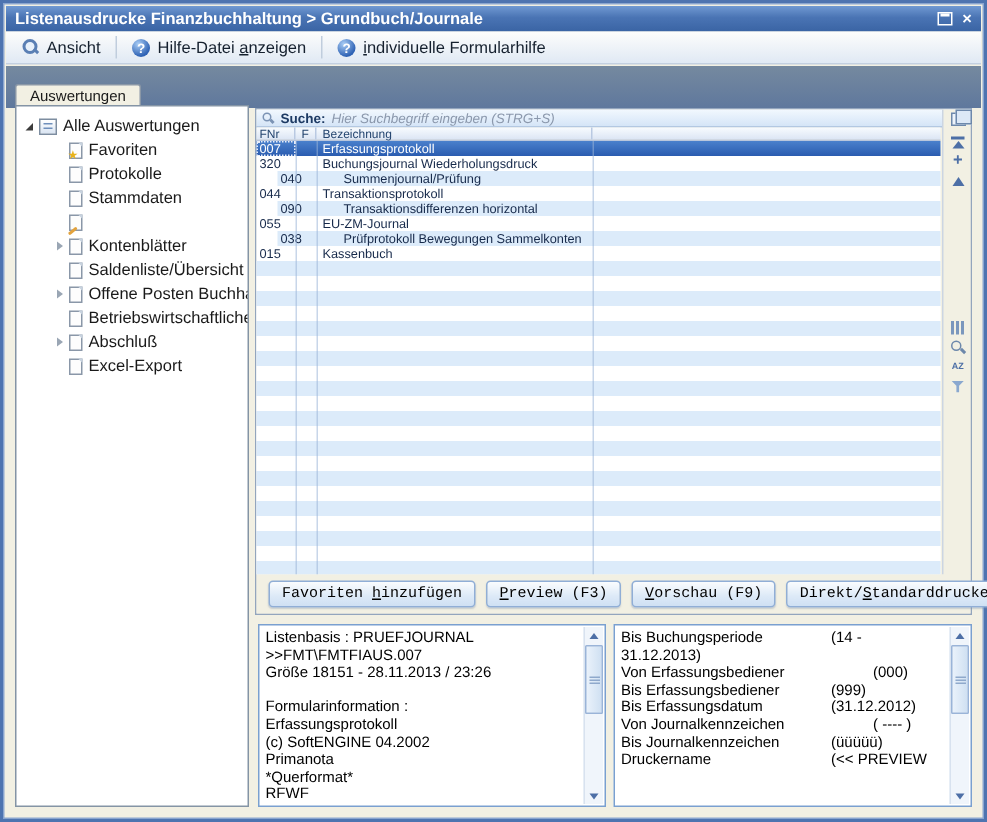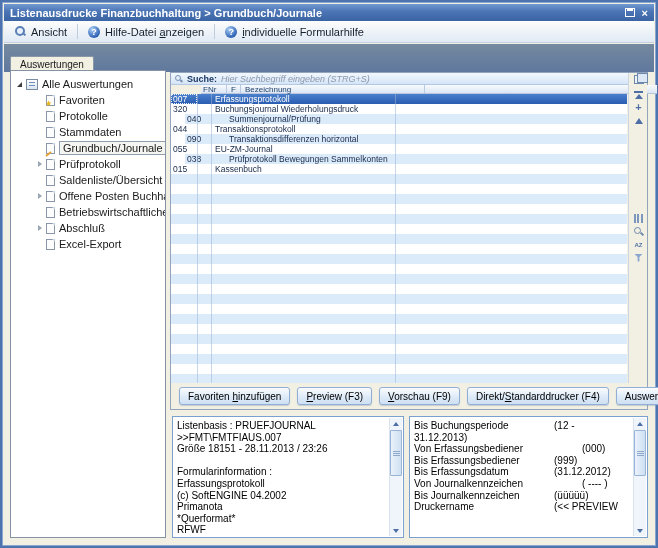--- a/index.html
+++ b/index.html
@@ -66,21 +66,21 @@
     background:linear-gradient(180deg,#f2f8fe,#d5e5f7); border-bottom:1px solid #b3c8e2;
     display:flex; align-items:center; gap:4px; padding:0 4px; font-size:9px; }
   .search-label { font-weight:bold; color:#1d3a63; }
   .search-placeholder { font-style:italic; color:#8b98ac; }
   .mag-small { width:8px; height:8px; position:relative; flex:none; }
   .mag-small::before { content:""; position:absolute; left:0; top:0; width:4px; height:4px; border:1.5px solid #7b93b4; border-radius:50%; }
   .mag-small::after { content:""; position:absolute; left:5px; top:5px; width:3px; height:1.5px; background:#7b93b4; transform:rotate(45deg); }
 
   .thead { position:absolute; left:0; top:12px; width:456px; height:9px;
     background:linear-gradient(180deg,#f8fbfe,#dbe5f4); border-bottom:1px solid #b9c6dc;
-    display:flex; font-size:8px; color:#24456f; align-items:center;margin-left:30px; }
+    display:flex; font-size:8px; color:#24456f; align-items:center; }
   .th { border-right:1px solid #b9c9e2; height:100%; display:flex; align-items:center; padding-left:2px; }
   .th-fnr { width:26px; }
   .th-f { width:14px; justify-content:center; padding-left:0; }
   .th-name { width:184px; padding-left:4px; }
   .th-rest { flex:1; border-right:none; }
 
   .tbody { position:absolute; left:0; top:21px; width:456px; bottom:26px; background:#fff; }
   .row { height:10px; display:flex; align-items:center; font-size:8.5px; color:#16294a; white-space:nowrap; }
   .row.alt { background:#dcebfa;margin-left:14px; }
   .row.selected { background:linear-gradient(180deg,#4a80cc,#2a5cb0); color:#fff; }
@@ -103,21 +103,21 @@
   .i-plus { color:#4d6fa6; font-size:11px; font-weight:bold; line-height:9px; }
   .i-up { width:0; height:0; border-left:4px solid transparent; border-right:4px solid transparent; border-bottom:6px solid #4d6fa6; }
   .i-cols { width:9px; height:9px; background:repeating-linear-gradient(90deg,#7b97bd 0 2px,transparent 2px 3.5px); }
   .i-mag { width:10px; height:10px; position:relative; }
   .i-mag::before { content:""; position:absolute; left:0; top:0; width:5px; height:5px; border:1.5px solid #6d88ab; border-radius:50%; }
   .i-mag::after { content:""; position:absolute; left:6px; top:6px; width:4px; height:2px; background:#6d88ab; transform:rotate(45deg); }
   .i-az { font-size:6px; font-weight:bold; color:#4d6fa6; letter-spacing:0; }
   .i-filter { width:9px; height:8px; background:#8aa8cf; clip-path:polygon(0 0,100% 0,60% 45%,60% 100%,40% 100%,40% 45%); }
 
   .btnband { position:absolute; left:0; right:0; bottom:0; height:26px; background:#f2f0e3;
-    display:flex; align-items:center; gap:7px; padding-left:8px; }
+    display:flex; align-items:center; gap:7px; padding-left:8px;font-family:Liberation Mono, monospace; }
   .btn { height:18px; font-size:10px; color:#000; padding:0 8px; border:1px solid #90aed6; border-radius:3px;
     background:linear-gradient(180deg,#fafcfe,#dce9f7 60%,#cfe0f3); box-shadow:0 1px 1px rgba(120,140,170,.35);
     display:flex; align-items:center; white-space:nowrap; }
   .ukey { text-decoration:underline; }
 
   
   .info-panel { position:absolute; top:414px; height:122px; background:#fff; border:1px solid #7aa0d0; }
   .info-left { left:170px; width:232px; }
   .info-right { left:407px; width:239px; }
   .info-text { position:absolute; left:4px; right:16px; top:3px; bottom:2px; font-size:10px; color:#000; overflow:hidden; }
@@ -192,28 +192,27 @@
     <div class="tree-item child">
       <span class="exp-slot"></span>
       <span class="page-icon"></span>
       <span class="tree-label">Stammdaten</span>
     </div>
     <div class="tree-item child">
       <span class="exp-slot"></span>
       <span class="page-icon">
           <span class="pencil-badge"></span>
         </span>
-      <span class="tree-label selected">Grundbuch/Journale</span>
     </div>
     <div class="tree-item child">
       <span class="exp-slot">
           <span class="tri-collapsed"></span>
         </span>
       <span class="page-icon"></span>
-      <span class="tree-label">Prüfprotokoll</span>
+      <span class="tree-label">Kontenblätter</span>
     </div>
     <div class="tree-item child">
       <span class="exp-slot"></span>
       <span class="page-icon"></span>
       <span class="tree-label">Saldenliste/Übersicht</span>
     </div>
     <div class="tree-item child">
       <span class="exp-slot">
           <span class="tri-collapsed"></span>
         </span>
@@ -376,21 +375,21 @@
           <span class="sb-grip"></span>
         </span>
       <span class="sb-btn sb-down">
           <span class="sb-tri-down"></span>
         </span>
     </div>
   </div>
 
   <div class="info-panel info-right">
     <div class="info-text">
-      <div class="iline v-140"><span class="l">Bis Buchungsperiode</span><span class="v">(12 -</span></div>
+      <div class="iline v-140"><span class="l">Bis Buchungsperiode</span><span class="v">(14 -</span></div>
       <div class="iline"><span class="l">31.12.2013)</span></div>
       <div class="iline v-168"><span class="l">Von Erfassungsbediener</span><span class="v">(000)</span></div>
       <div class="iline v-140"><span class="l">Bis Erfassungsbediener</span><span class="v">(999)</span></div>
       <div class="iline v-140"><span class="l">Bis Erfassungsdatum</span><span class="v">(31.12.2012)</span></div>
       <div class="iline v-168"><span class="l">Von Journalkennzeichen</span><span class="v">( ---- )</span></div>
       <div class="iline v-140"><span class="l">Bis Journalkennzeichen</span><span class="v">(üüüüü)</span></div>
       <div class="iline v-140"><span class="l">Druckername</span><span class="v">(&lt;&lt; PREVIEW</span></div>
     </div>
     <div class="vscroll">
       <span class="sb-btn sb-up">

